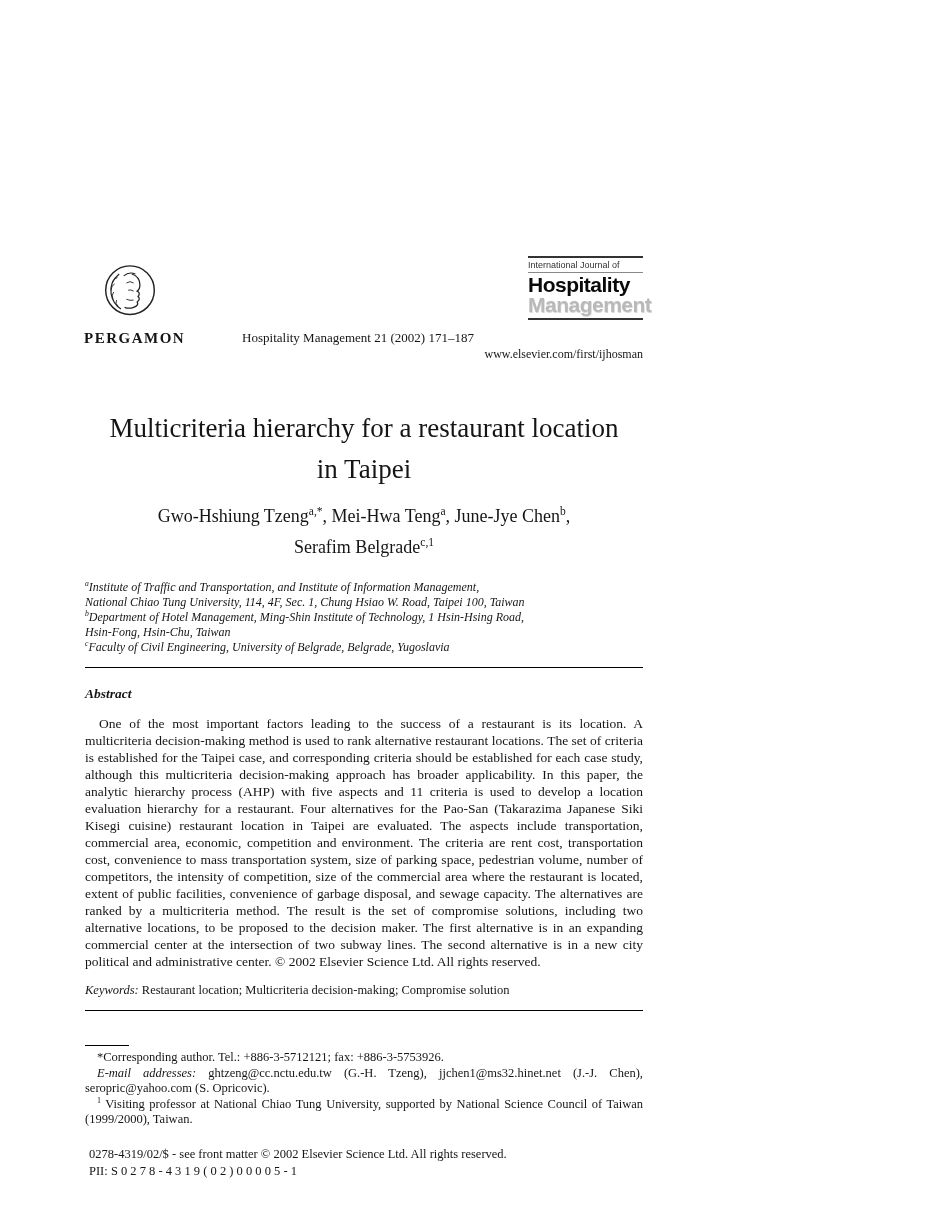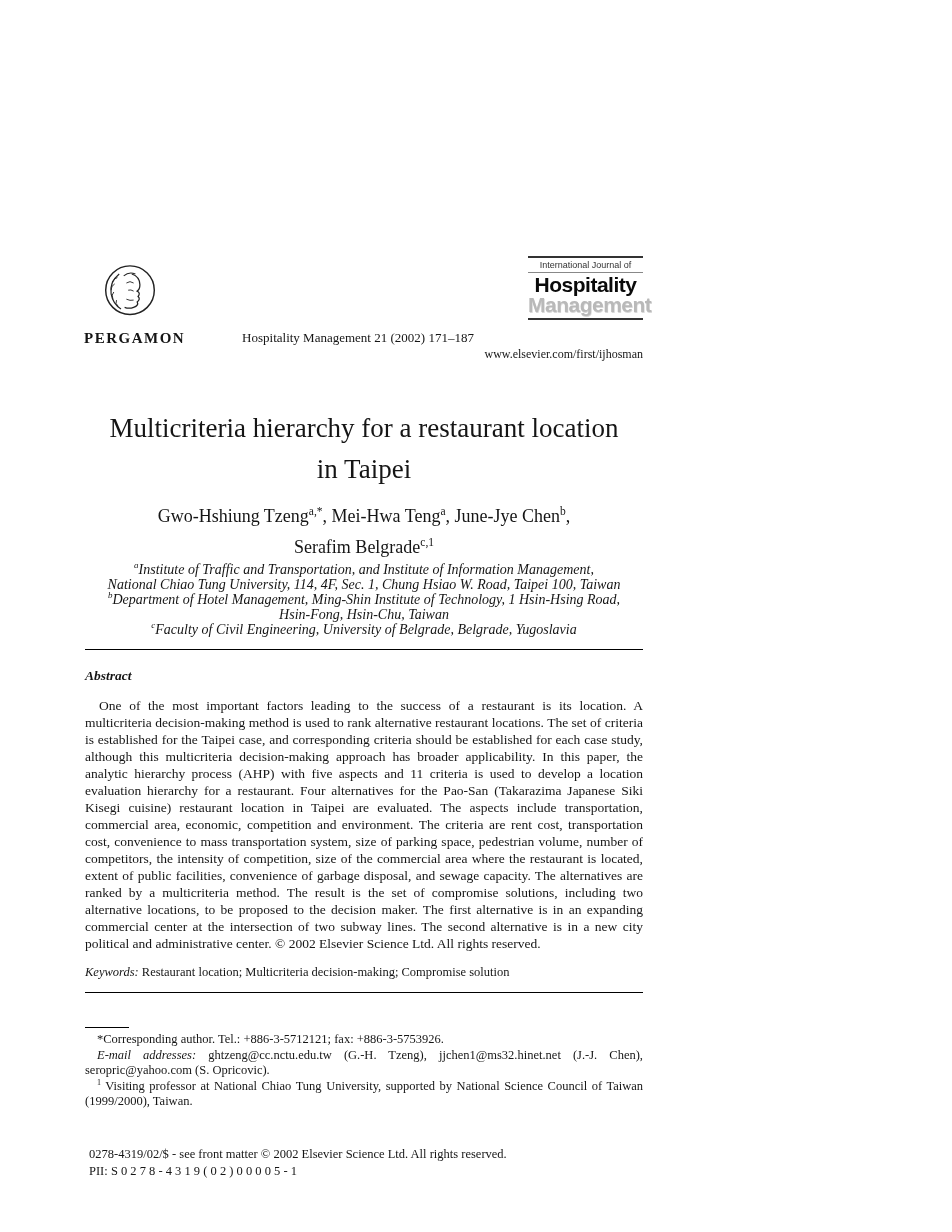--- a/index.html
+++ b/index.html
@@ -17,37 +17,36 @@
   
   .pergamon-logo { position:absolute; left:92px; top:256px; width:76px; height:72px; }
   .publisher {
     position:absolute; left:84px; top:330px;
     font-weight:bold; font-size:15px; letter-spacing:1.5px;
   }
   .citation { position:absolute; left:8px; top:330px; width:700px; text-align:center; font-size:13px; }
 
   .journal-box {
     position:absolute; left:528px; top:256px; width:115px;
-    text-align:center;
     border-top:2px solid #333; border-bottom:2px solid #333;
     padding:2px 0 3px 0;
     font-family:"Liberation Sans","DejaVu Sans",sans-serif;
   }
   .jb-small { font-size:9px; color:#333; border-bottom:1px solid #888; padding-bottom:2px; margin-bottom:1px; }
   .jb-big   { font-size:21px; font-weight:bold; line-height:1.05; letter-spacing:-0.5px; color:#0a0a0a; }
   .jb-gray  { font-size:21px; font-weight:bold; line-height:1.0; letter-spacing:-0.5px; color:#b9b9b9;
               text-shadow:0.5px 0.5px 0 #d8d8d8; margin-top:-2px; }
   .journal-url { position:absolute; left:403px; top:347px; width:240px; text-align:right; font-size:12px; }
 
   
   .main { position:absolute; left:85px; top:408px; width:558px; }
 
   .title { text-align:center; font-size:27px; line-height:1.5; }
   .authors { text-align:center; font-size:18px; line-height:1.7; margin-top:12px; }
-  .affiliations { text-align:center; font-style:italic; font-size:14px; line-height:15px; margin-top:0; }
+  .affiliations { font-style:italic; font-size:12px; line-height:15px; margin-top:18px; }
   .affiliations sup { font-style:italic; }
 
   .rule { border:none; border-top:1px solid #000; margin:12px 0 0 0; height:0; }
 
   .abstract-heading { font-weight:bold; font-size:13.5px; margin-top:18px;font-style:italic; }
   .abstract-text {
     margin-top:13px; font-size:13.5px; line-height:17px;
     text-align:justify; text-indent:14px;
   }
 

